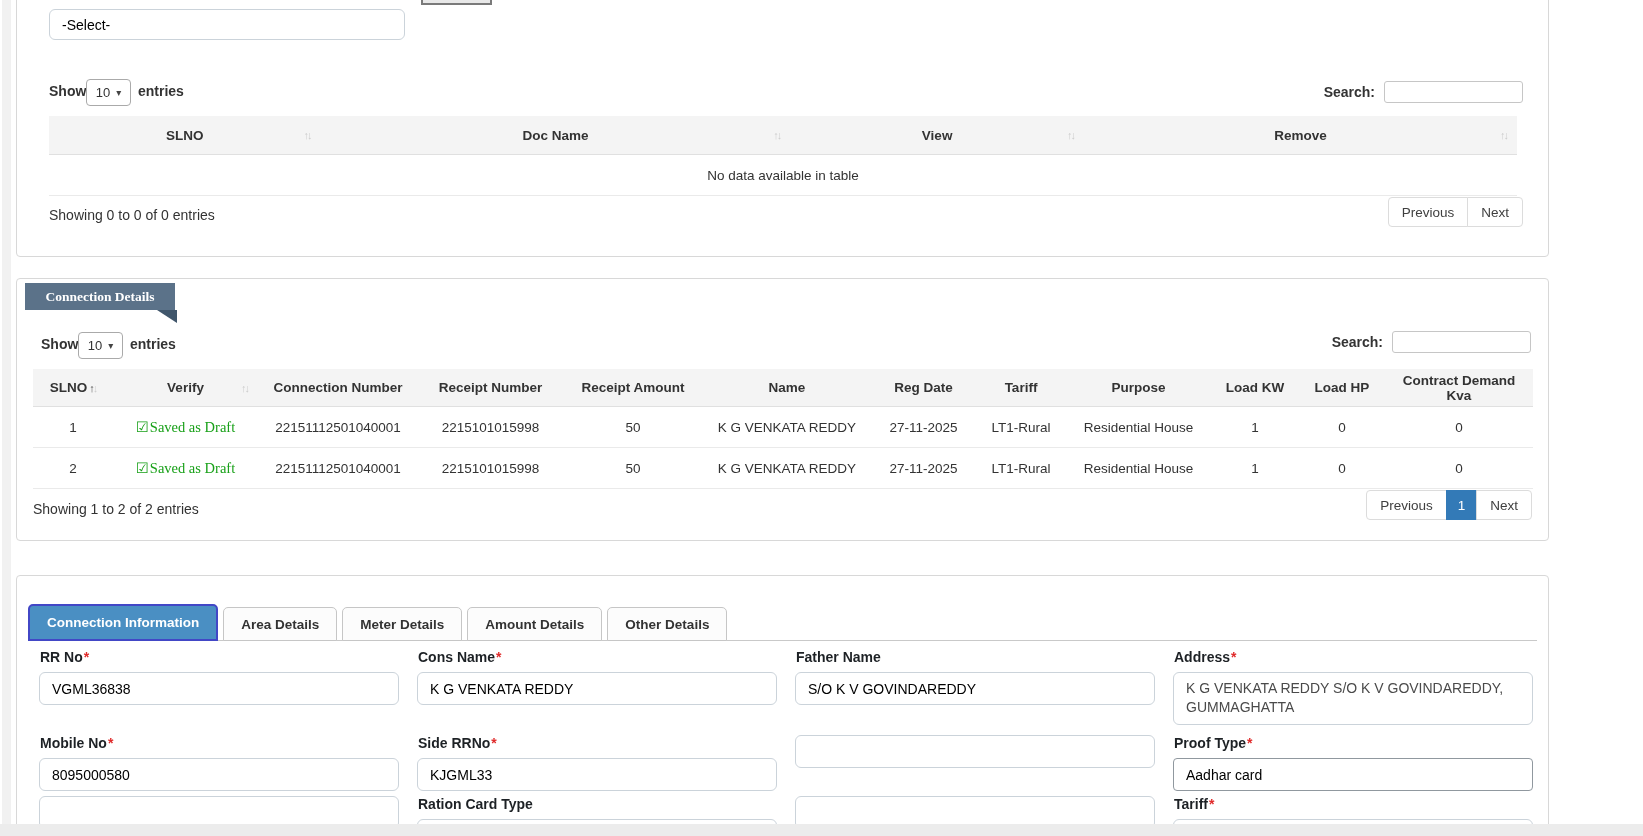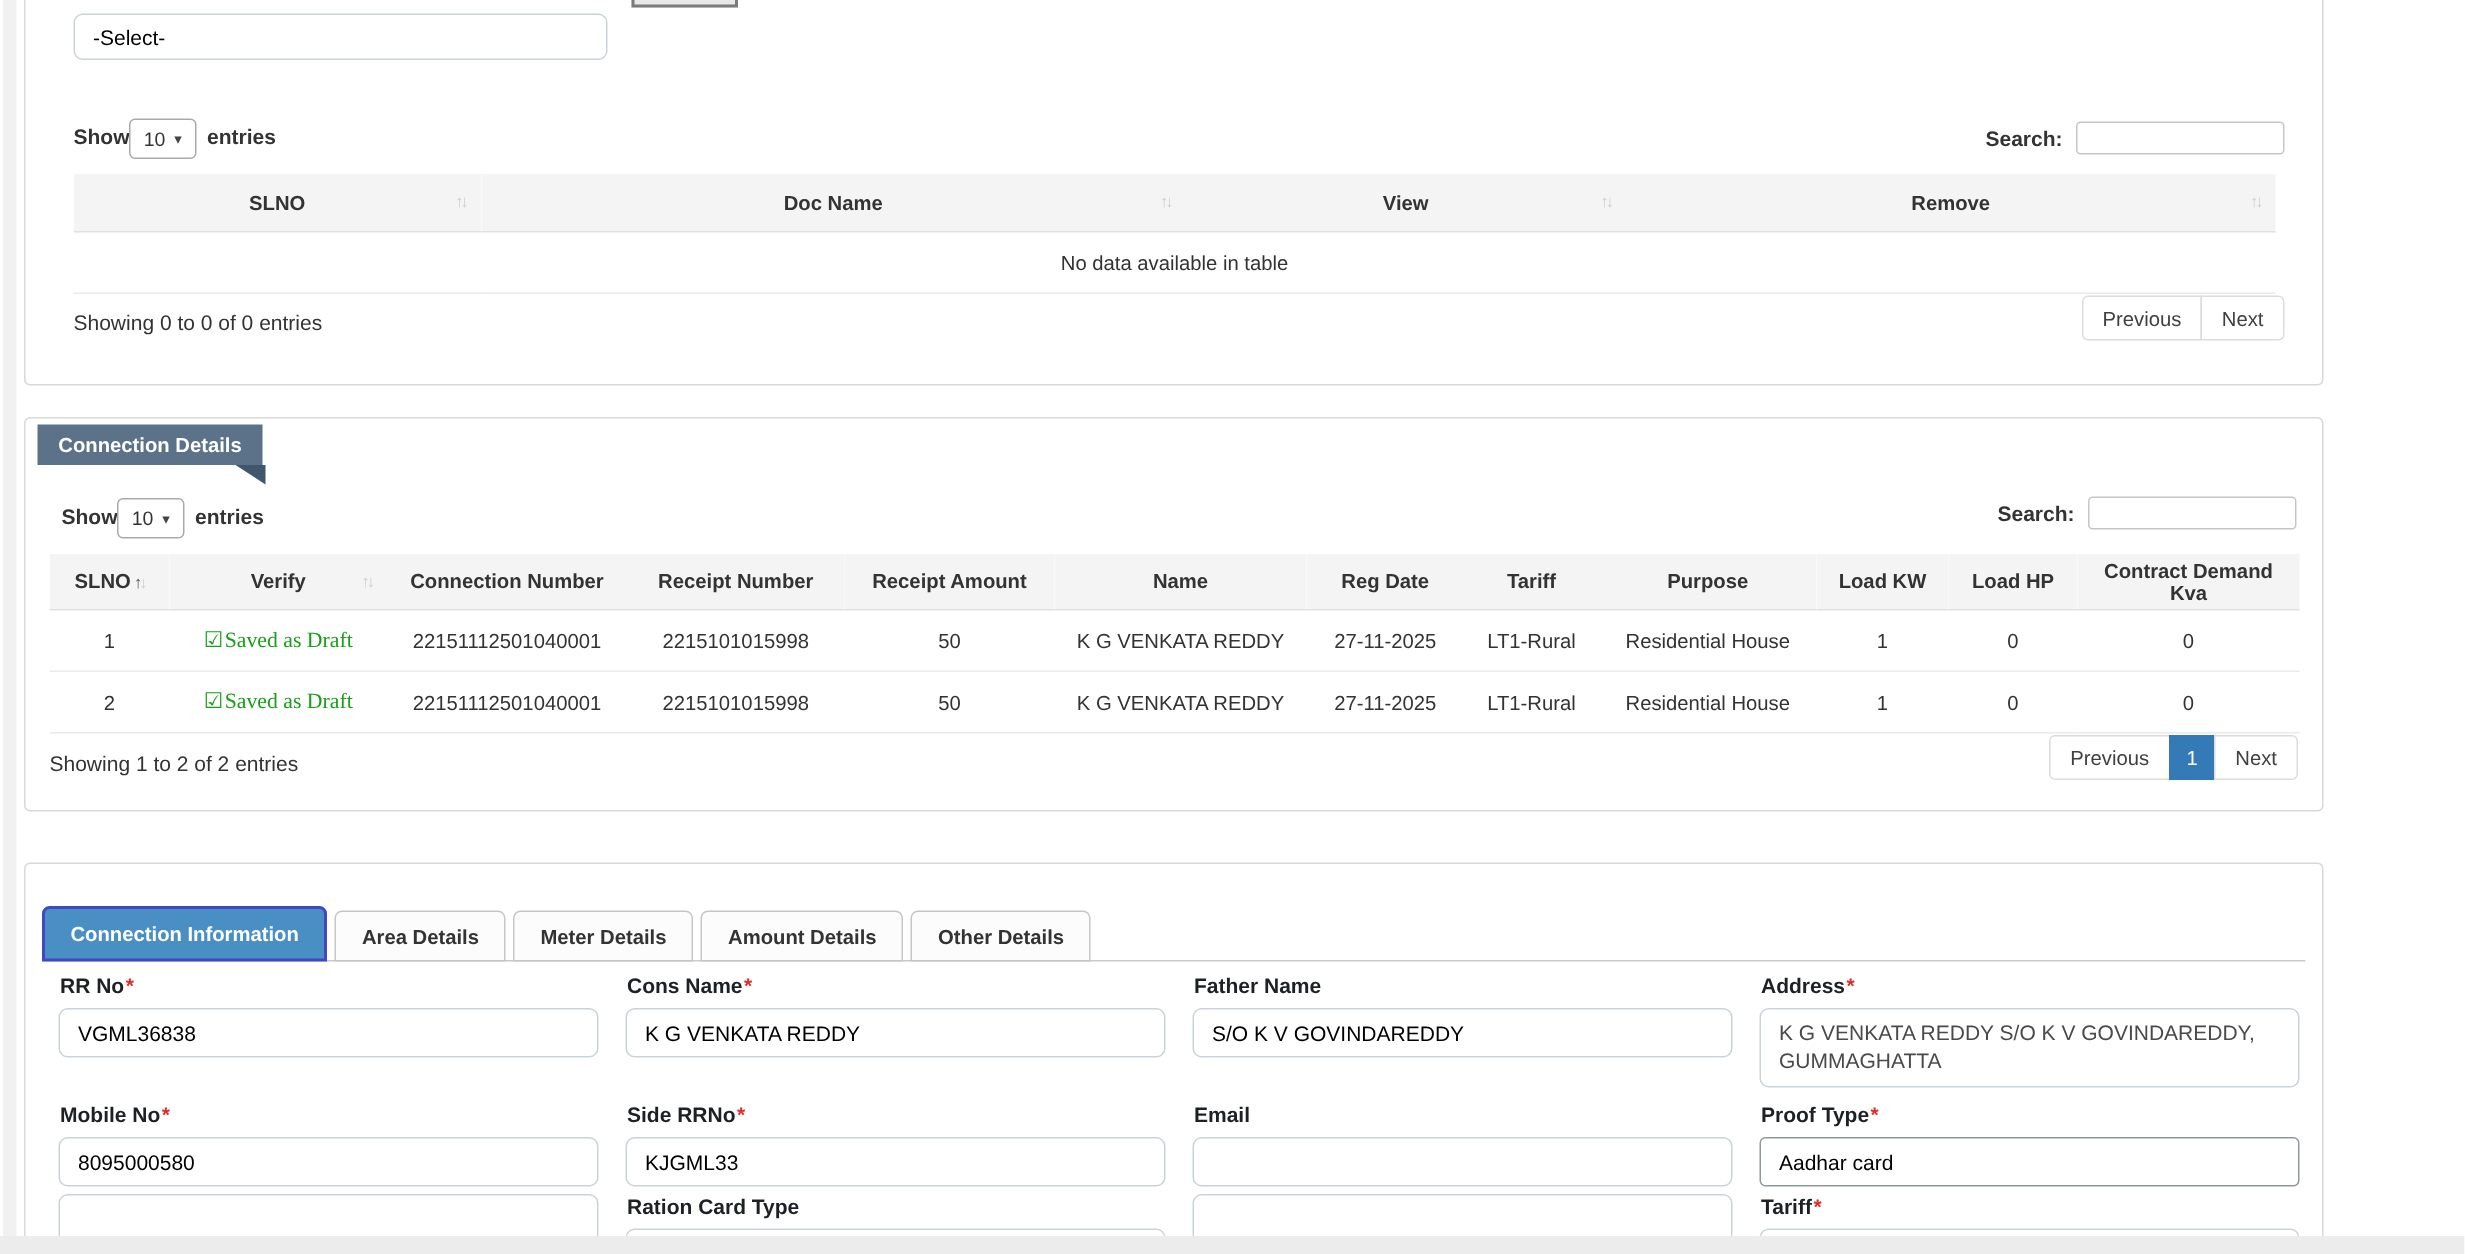--- a/index.html
+++ b/index.html
@@ -51,21 +51,21 @@
   .info-text{position:absolute;font-size:14px;color:#333;}
 
   .pager{position:absolute;display:flex;z-index:2;}
   .page-btn{box-sizing:border-box;height:30px;border:1px solid #dcdcdc;background:#fff;color:#404040;
     font-size:13.5px;display:flex;align-items:center;justify-content:center;padding:0 13px;cursor:default;}
   .page-btn.first{border-radius:4px 0 0 4px;}
   .page-btn.last{border-radius:0 4px 4px 0;margin-left:-1px;}
   .page-btn.num{background:#337ab7;border-color:#337ab7;color:#fff;margin-left:-1px;padding:0 11px;cursor:pointer;}
 
   .ribbon{position:absolute;left:8px;top:4px;height:27px;min-width:150px;background:#5b7289;color:#fff;
-    font-size:13.5px;font-weight:bold;display:flex;align-items:center;justify-content:center;padding:0 12px;box-sizing:border-box;}
+    font-size:13.5px;font-weight:bold;display:flex;align-items:center;justify-content:center;padding:0 12px;box-sizing:border-box;font-family:Liberation Serif, serif;}
   .ribbon-fold{position:absolute;left:140px;top:31px;width:0;height:0;border-top:13px solid #40566b;border-left:20px solid transparent;}
 
   .tabs-bar{position:absolute;left:11px;right:11px;top:28px;display:flex;align-items:flex-end;gap:5px;border-bottom:1px solid #c9c9c9;}
   .tab{box-sizing:border-box;height:34px;display:flex;align-items:center;padding:16px 17px;font-size:13.5px;font-weight:bold;
     color:#333;background:#fcfcfc;border:1px solid #c6c6c6;border-radius:5px 5px 0 0;margin-bottom:-1px;cursor:pointer;white-space:nowrap;}
   .tab.active{height:37px;background:#4a8fc3;border:2px solid #4247c6;color:#fff;}
 
   .form-grid{position:absolute;left:22px;top:73px;display:grid;grid-template-columns:repeat(4,360px);grid-template-rows:86px 61px auto;column-gap:18px;align-items:start;}
   .field label{display:block;font-size:14px;font-weight:bold;color:#1d2125;margin:0 0 7px 1px;}
   .field .req{color:#e02b2b;margin-left:1px;}
@@ -251,21 +251,20 @@
 
     <div class="field">
       <label><span>Mobile No</span><span class="req">*</span></label>
       <input class="text-input" value="8095000580" style="">
     </div>
     <div class="field">
       <label><span>Side RRNo</span><span class="req">*</span></label>
       <input class="text-input" value="KJGML33" style="">
     </div>
     <div class="field">
-      <label><span>Email</span></label>
       <input class="text-input" value="" style="">
     </div>
     <div class="field">
       <label><span>Proof Type</span><span class="req">*</span></label>
       <input class="text-input select-like" value="Aadhar card" style="">
     </div>
 
     <div class="field">
       <input class="text-input" value="" style="">
     </div>

